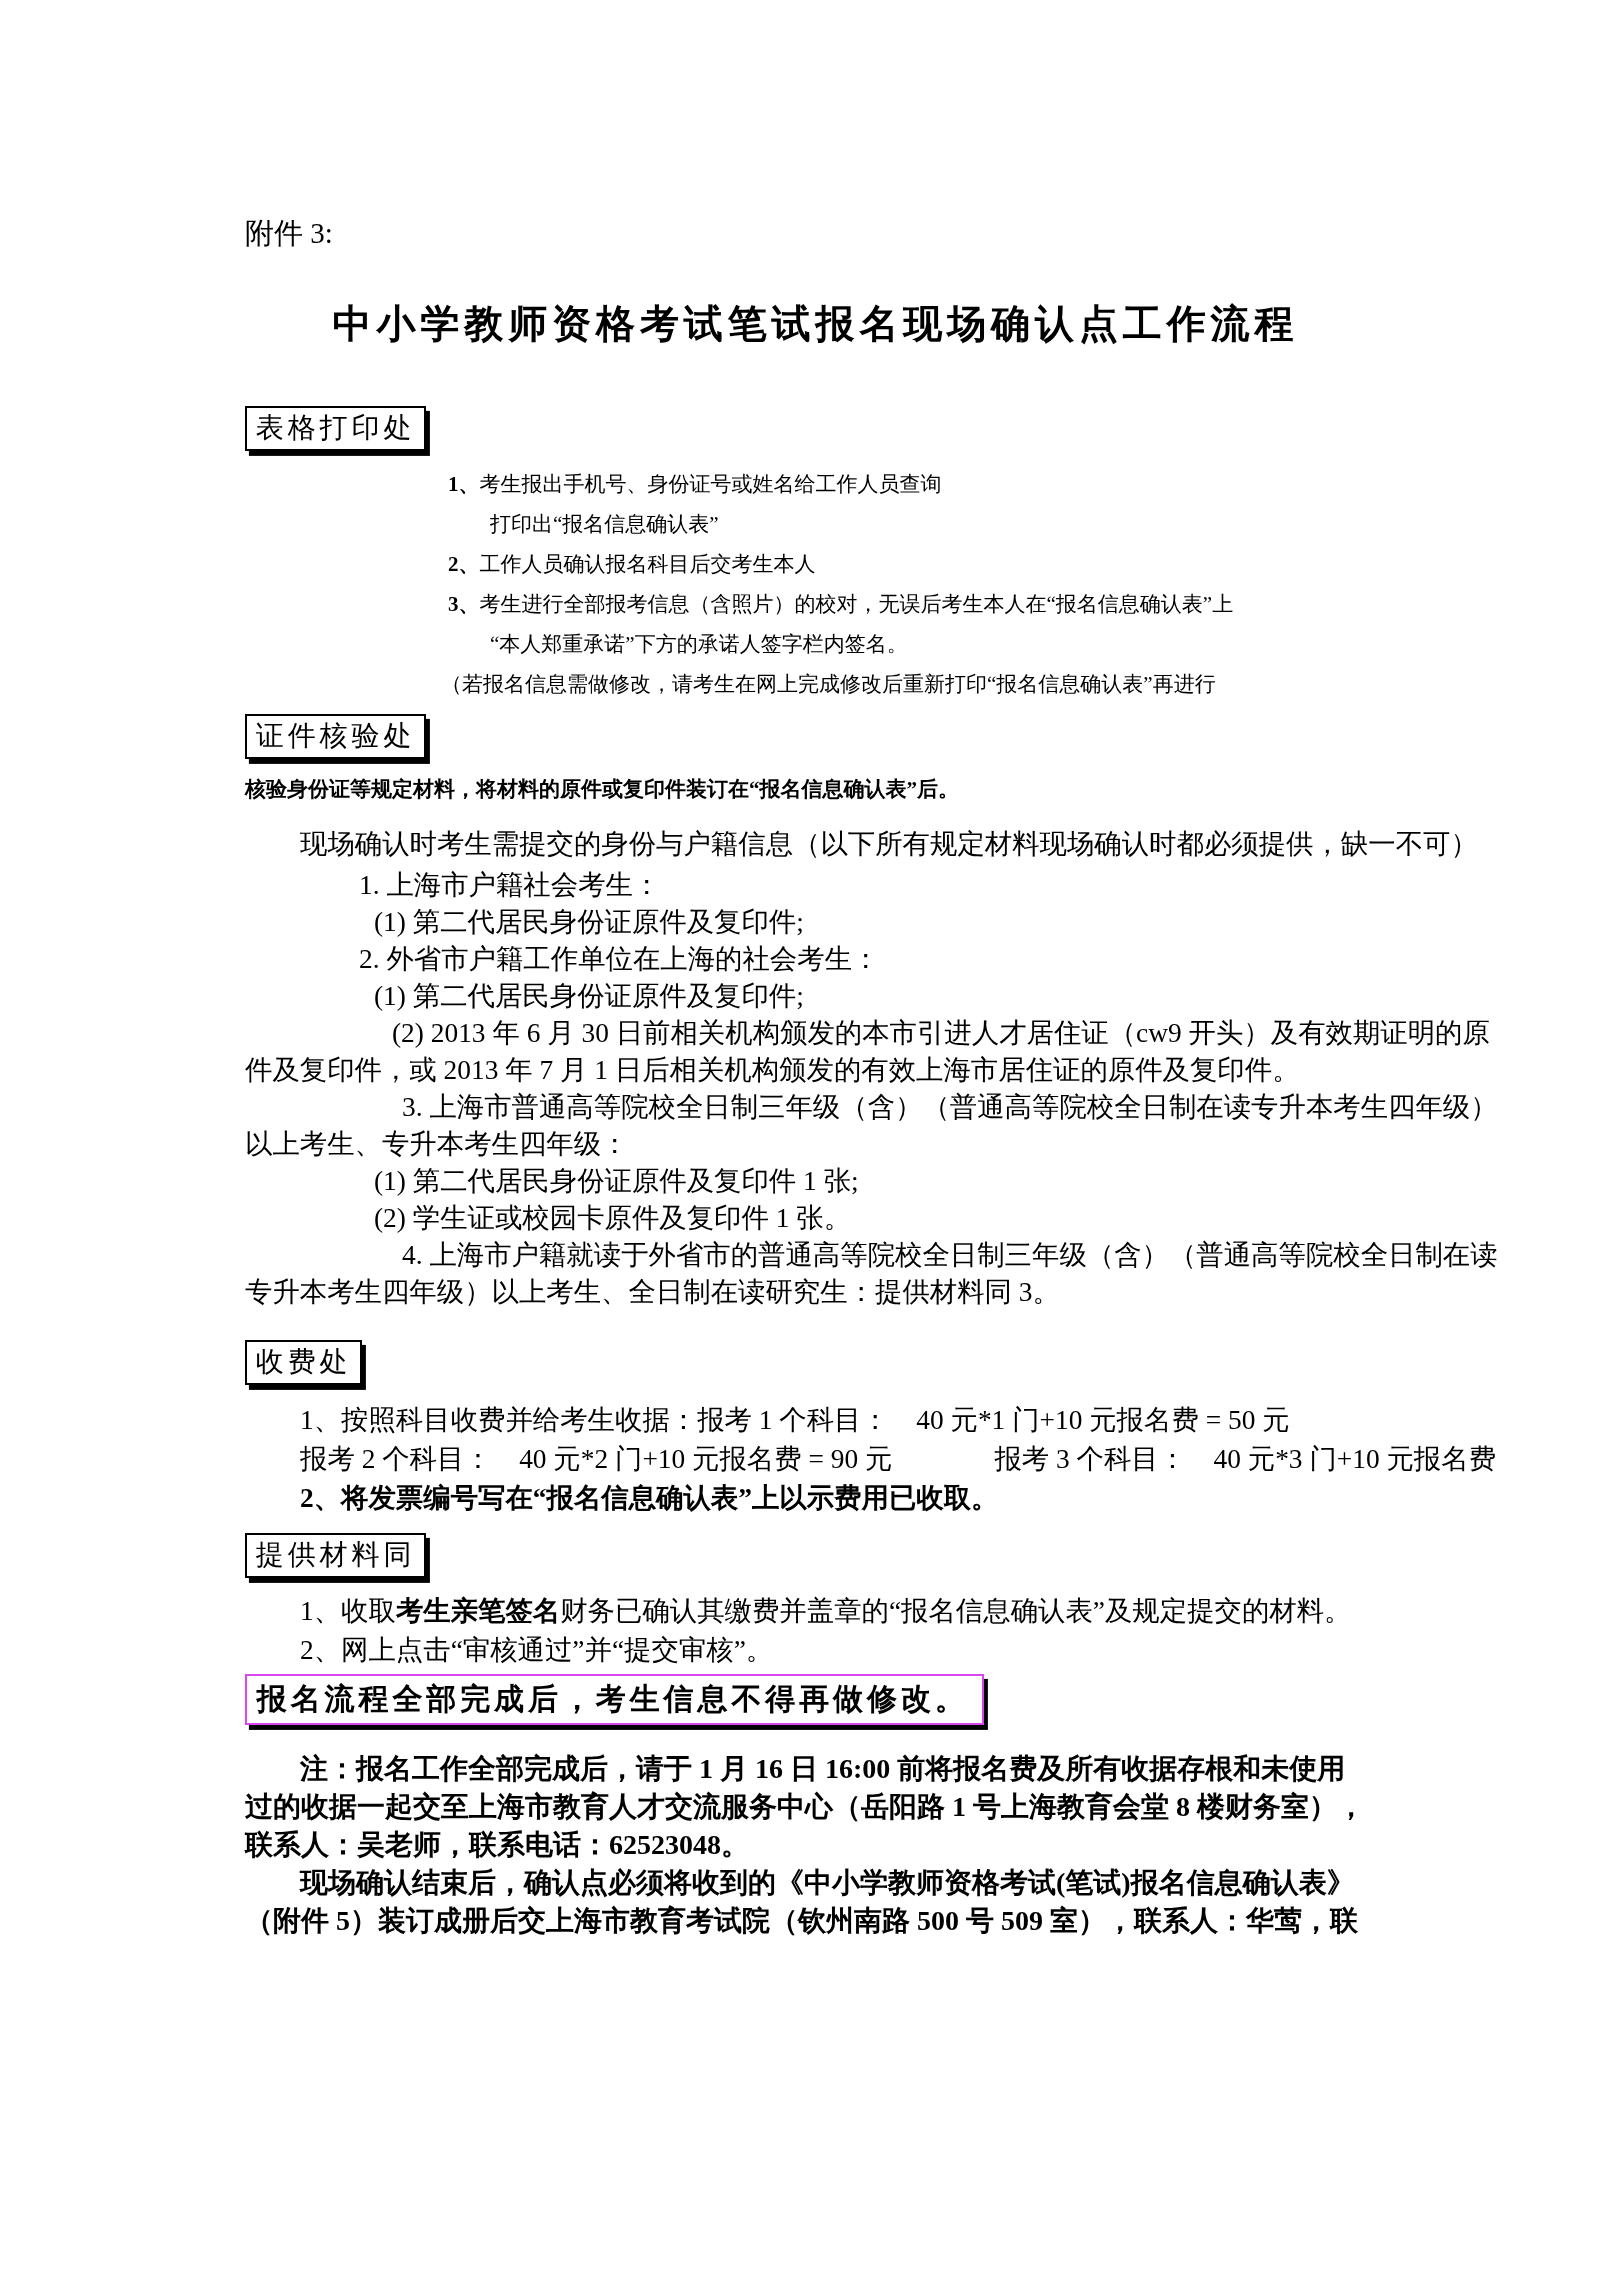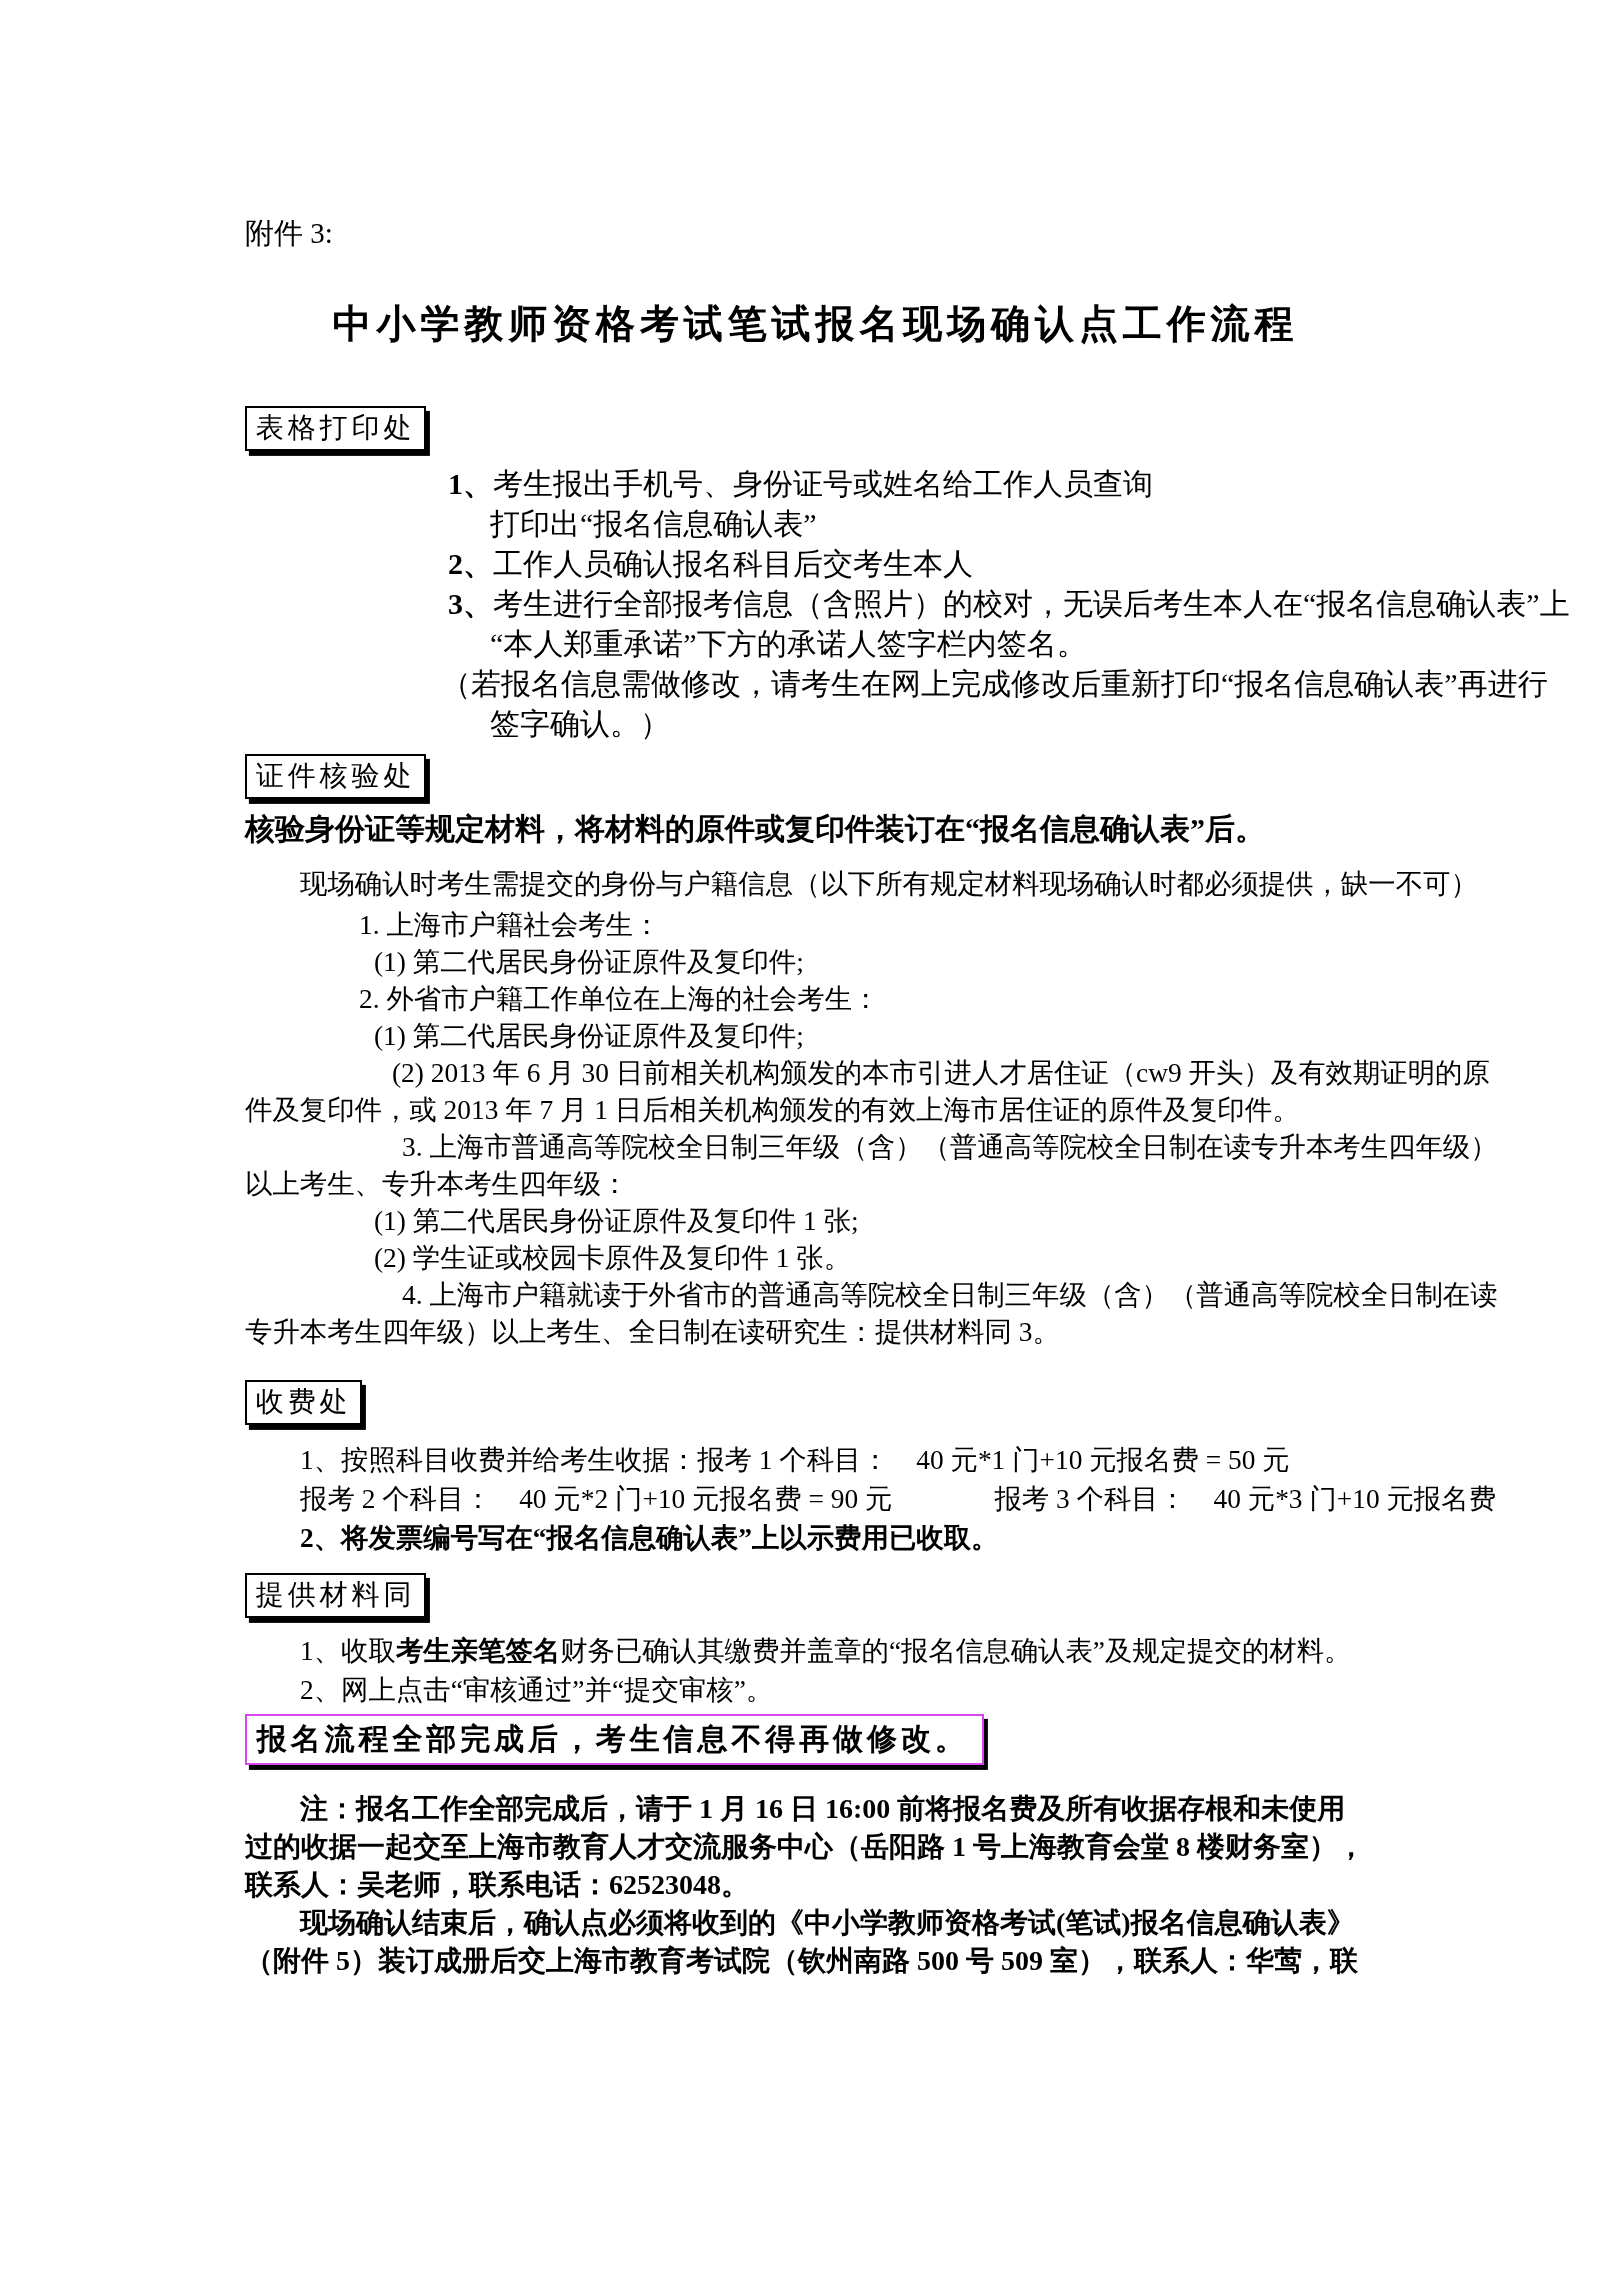--- a/index.html
+++ b/index.html
@@ -28,21 +28,21 @@
     display: inline-block;
     border: 2px solid #000;
     box-shadow: 3.9px 4.9px 0 0 #000;
     padding: 2.9px 8.8px 4.9px 8.8px;
     font-size: 28px;
     font-weight: normal;
     letter-spacing: 3.9px;
     line-height: 33px;
     white-space: nowrap;
   }
-  .l  { font-size: 30px; line-height: 40px; white-space: nowrap; }
+  .l  { font-size: 21px; line-height: 40px; white-space: nowrap; }
   .l2 { font-size: 27.4px; line-height: 37px; white-space: nowrap; }
   .l3 { font-size: 27.4px; line-height: 39px; white-space: nowrap; }
   .note-l { font-size: 28px; font-weight: bold; line-height: 38px; white-space: nowrap; }
   .bold { font-weight: bold; }
   .num  { font-weight: bold; }
   
   .i1 { margin-left: 55px;  }
   .i2 { margin-left: 114px; }
   .i3 { margin-left: 129px; }
   .i4 { margin-left: 147px; }
@@ -86,21 +86,20 @@
 
   <div class="headrow hr1">
     <span class="sec-head">表格打印处</span>
   </div>
   <div class="l i7 mt14"><span class="num">1、</span><span>考生报出手机号、身份证号或姓名给工作人员查询</span></div>
   <div class="l i8">打印出“报名信息确认表”</div>
   <div class="l i7"><span class="num">2、</span><span>工作人员确认报名科目后交考生本人</span></div>
   <div class="l i7"><span class="num">3、</span><span>考生进行全部报考信息（含照片）的校对，无误后考生本人在“报名信息确认表”上</span></div>
   <div class="l i8">“本人郑重承诺”下方的承诺人签字栏内签名。</div>
   <div class="l i6">（若报名信息需做修改，请考生在网上完成修改后重新打印“报名信息确认表”再进行</div>
-  <div class="l i8">签字确认。）</div>
 
   <div class="headrow hr2">
     <span class="sec-head">证件核验处</span>
   </div>
   <div class="l bold mt10">核验身份证等规定材料，将材料的原件或复印件装订在“报名信息确认表”后。</div>
   <div class="l2 i1 mt18">现场确认时考生需提交的身份与户籍信息（以下所有规定材料现场确认时都必须提供，缺一不可）</div>
   <div class="mt4">
     <div class="l2 i2">1. 上海市户籍社会考生：</div>
     <div class="l2 i3">(1) 第二代居民身份证原件及复印件;</div>
     <div class="l2 i2">2. 外省市户籍工作单位在上海的社会考生：</div>

